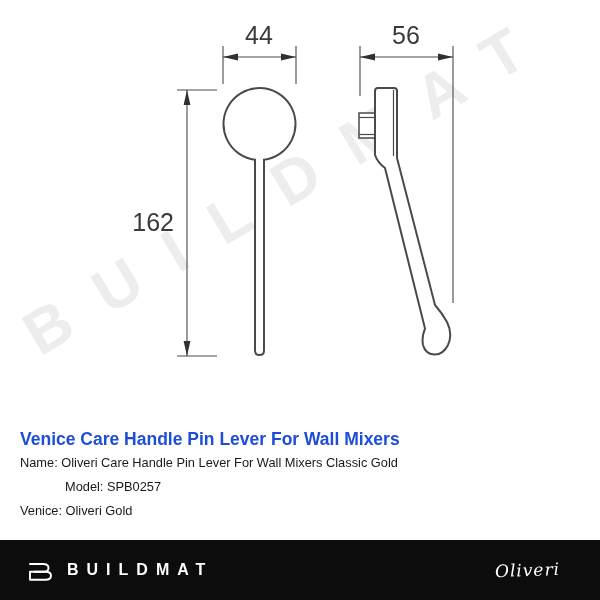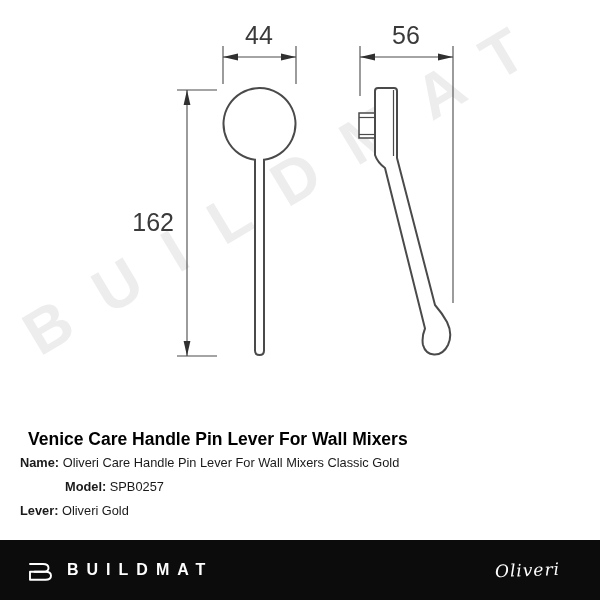--- a/index.html
+++ b/index.html
@@ -14,27 +14,27 @@
     font-size:62px; font-weight:bold; letter-spacing:36px;
     color:#ededed; white-space:nowrap;
     transform:rotate(-31deg); transform-origin:0 80%;
     user-select:none;
   }
   
   .drawing { position:absolute; left:0; top:0; z-index:1; }
   
   .product-title {
     position:absolute; left:20px; top:429px; z-index:1;
-    font-size:17.5px; font-weight:bold; color:#000000;margin-left:8px;
+    font-size:17.5px; font-weight:bold; color:#1d4ed8;
   }
   .detail-line {
     position:absolute; left:20px; z-index:1;
     font-size:12.8px; color:#1a1a1a;
   }
-  .detail-line .lbl { font-weight:bold; }
+  .detail-line .lbl { font-weight:normal; }
   .dl-name   { top:455px; }
   .dl-model  { top:479px;padding-left:45px; }
   .dl-finish { top:503px; }
   
   .footer {
     position:absolute; left:0; bottom:0; width:600px; height:60px; z-index:2;
     display:flex; align-items:center; justify-content:space-between;
     padding:0 40px 0 28px;
   }
   .brand-wrap { display:flex; align-items:center; gap:12px; }
@@ -105,21 +105,21 @@
 
   <div class="product-title">Venice Care Handle Pin Lever For Wall Mixers</div>
 
   <div class="detail-line dl-name">
     <span class="lbl">Name:</span><span> Oliveri Care Handle Pin Lever For Wall Mixers Classic Gold</span>
   </div>
   <div class="detail-line dl-model">
     <span class="lbl">Model:</span><span> SPB0257</span>
   </div>
   <div class="detail-line dl-finish">
-    <span class="lbl">Lever:</span><span> Oliveri Gold</span>
+    <span class="lbl">Venice:</span><span> Oliveri Gold</span>
   </div>
 
   <div class="footer" id="footer-bar" style="background: rgb(12, 12, 12);">
     <div class="brand-wrap">
       <svg width="27" height="24" viewBox="0 0 27 24">
         <path d="M2,6 H15 Q20.5,6 20.5,10 Q20.5,13.8 15,13.8 H6.5" fill="none" stroke="#ffffff" stroke-width="1.9" stroke-linecap="round"></path>
         <path d="M2,13.8 H17.5 Q23,13.8 23,17.8 Q23,21.8 17.5,21.8 H2 V13.8 Z" fill="none" stroke="#ffffff" stroke-width="1.9" stroke-linejoin="round"></path>
       </svg>
       <span class="brand-text">BUILDMAT</span>
     </div>

